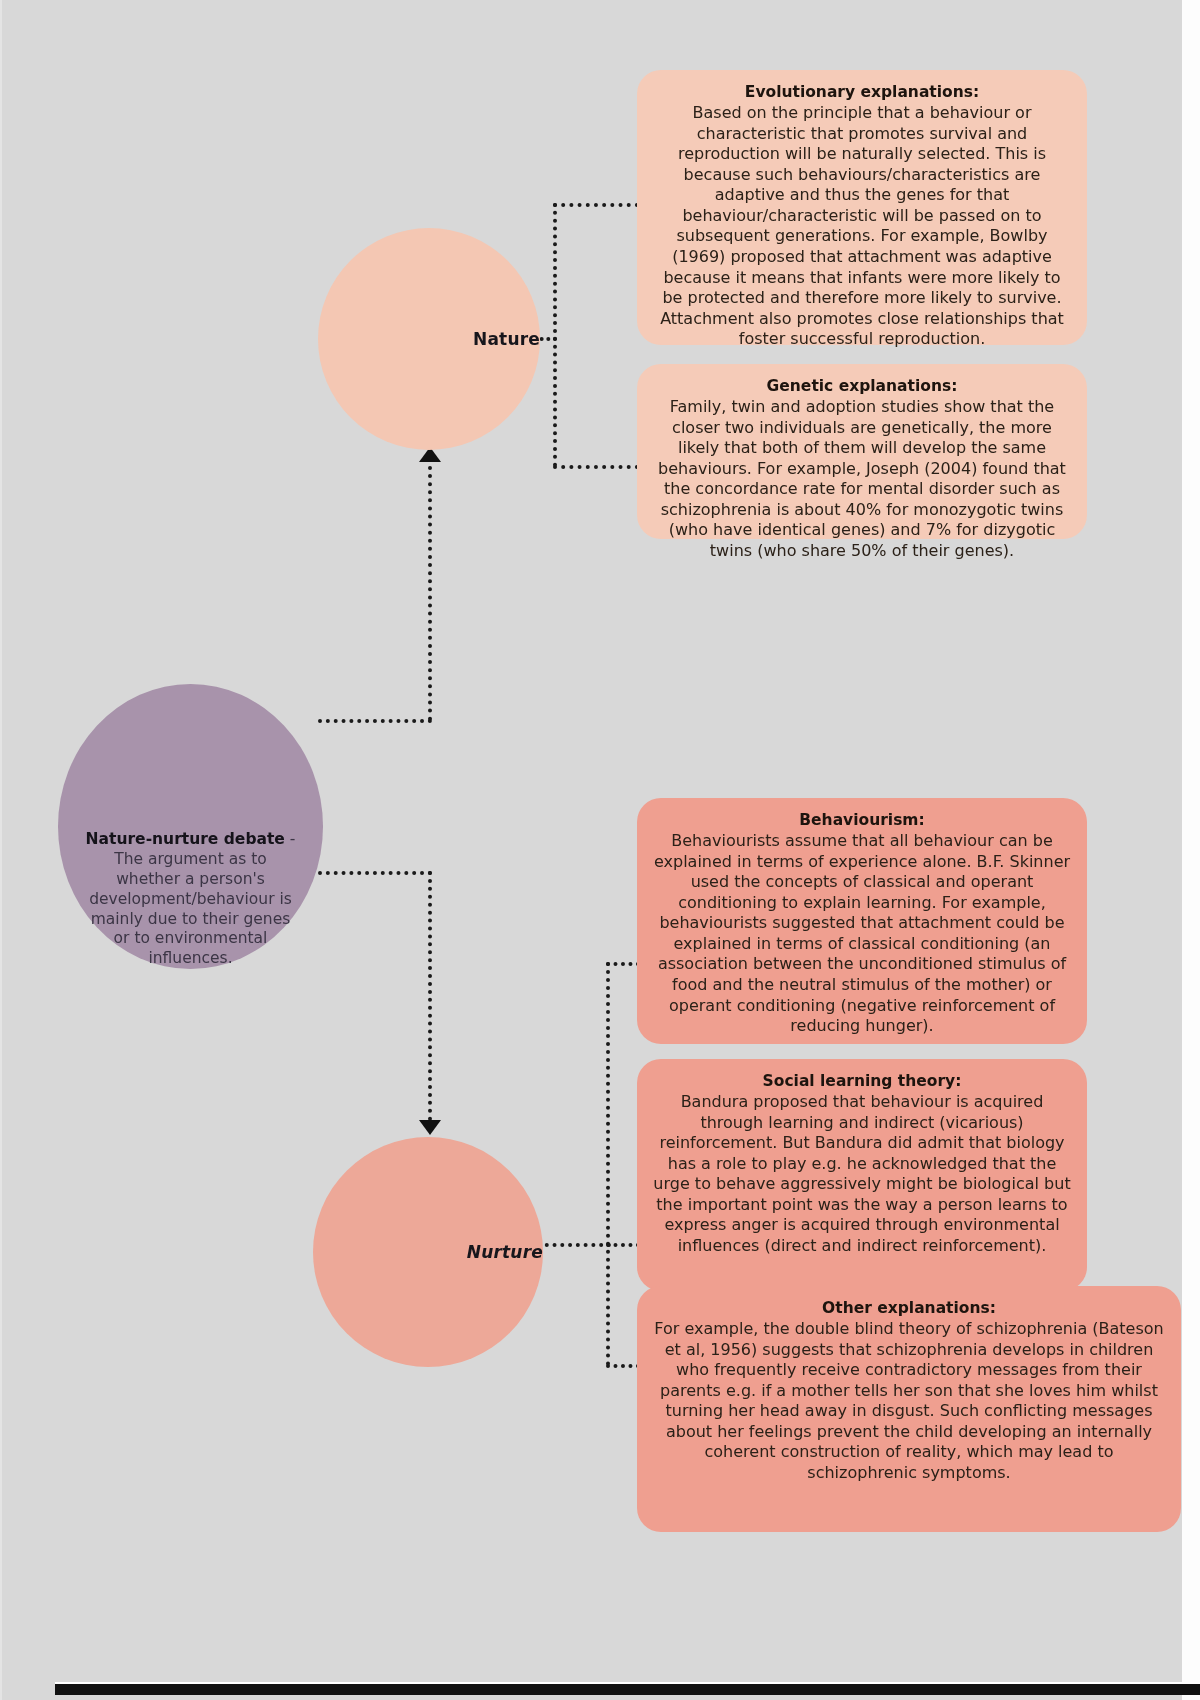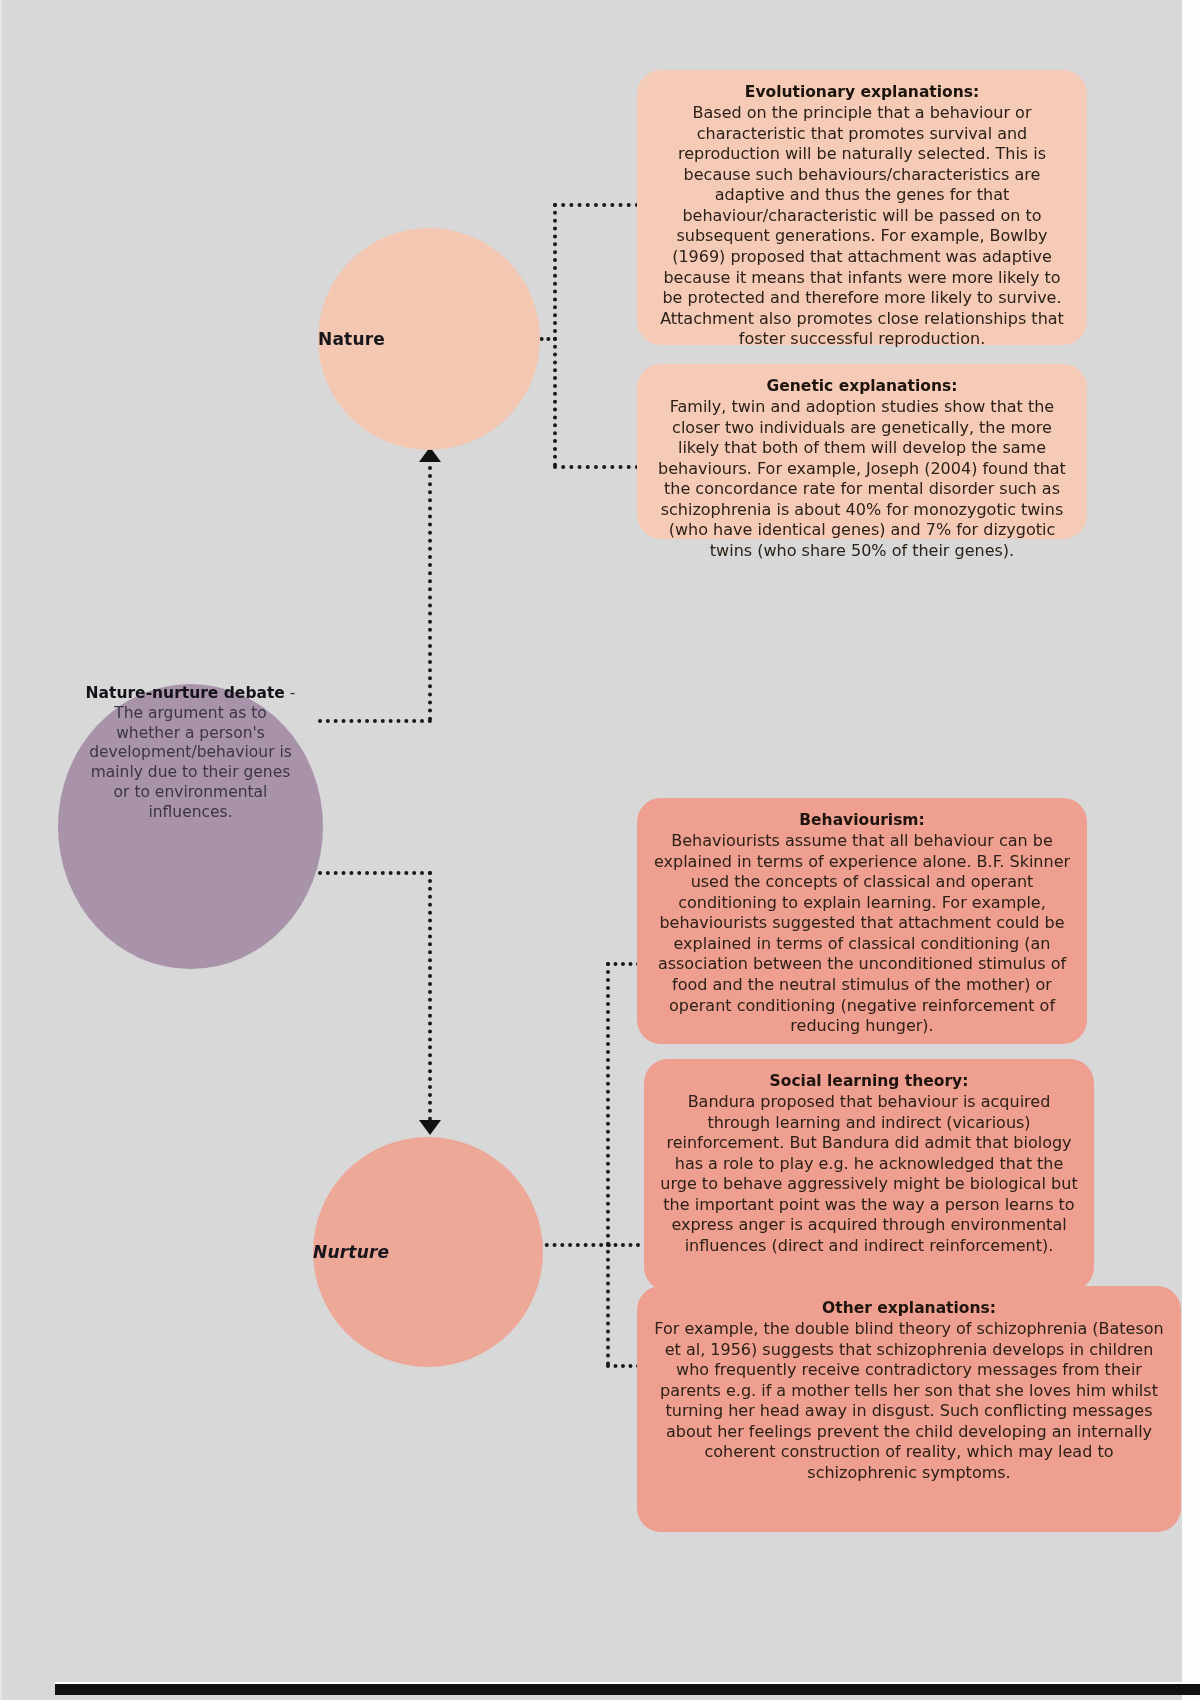--- a/index.html
+++ b/index.html
@@ -13,21 +13,21 @@
 
   
   .paper-edge-right{position:absolute;top:0;right:0;width:18px;height:1700px;background:#fdfdfd;}
   .paper-edge-left{position:absolute;top:0;left:0;width:2px;height:1700px;background:#e4e4e4;}
   .bottom-rule{position:absolute;left:55px;top:1684px;width:1145px;height:11px;background:#111111;}
   .bottom-rule-hi{position:absolute;left:55px;top:1682px;width:1145px;height:3px;background:#ffffff;}
 
   
   .circle{
     position:absolute;border-radius:50%;
-    display:flex;align-items:center;justify-content:flex-start;
+    display:flex;align-items:center;justify-content:flex-end;
     text-align:center;box-sizing:border-box;
   }
   .circle-nature{
     left:318px;top:228px;width:222px;height:222px;
     background:#f4c7b3;
   }
   .circle-nurture{
     left:313px;top:1137px;width:230px;height:230px;
     background:#eda898;
     font-style:italic;
@@ -59,21 +59,21 @@
   }
   .box .body{
     display:block;font-size:16px;line-height:1.285;
   }
   .tone-nature{background:#f5cbb8;}
   .tone-nurture{background:#ef9f90;}
 
   .box-evo{left:637px;top:70px;width:450px;height:275px;}
   .box-gen{left:637px;top:364px;width:450px;height:175px;}
   .box-beh{left:637px;top:798px;width:450px;height:246px;}
-  .box-slt{left:637px;top:1059px;width:450px;height:232px;margin-left:7px;}
+  .box-slt{left:637px;top:1059px;width:450px;height:232px;}
   .box-oth{left:637px;top:1286px;width:544px;height:246px;}
 
   
   .dv{position:absolute;width:0;border-left:4px dotted #1a1a1a;}
   .dh{position:absolute;height:0;border-top:4px dotted #1a1a1a;}
 
   .arrow-up{
     position:absolute;width:0;height:0;
     border-left:11px solid transparent;border-right:11px solid transparent;
     border-bottom:15px solid #111111;

